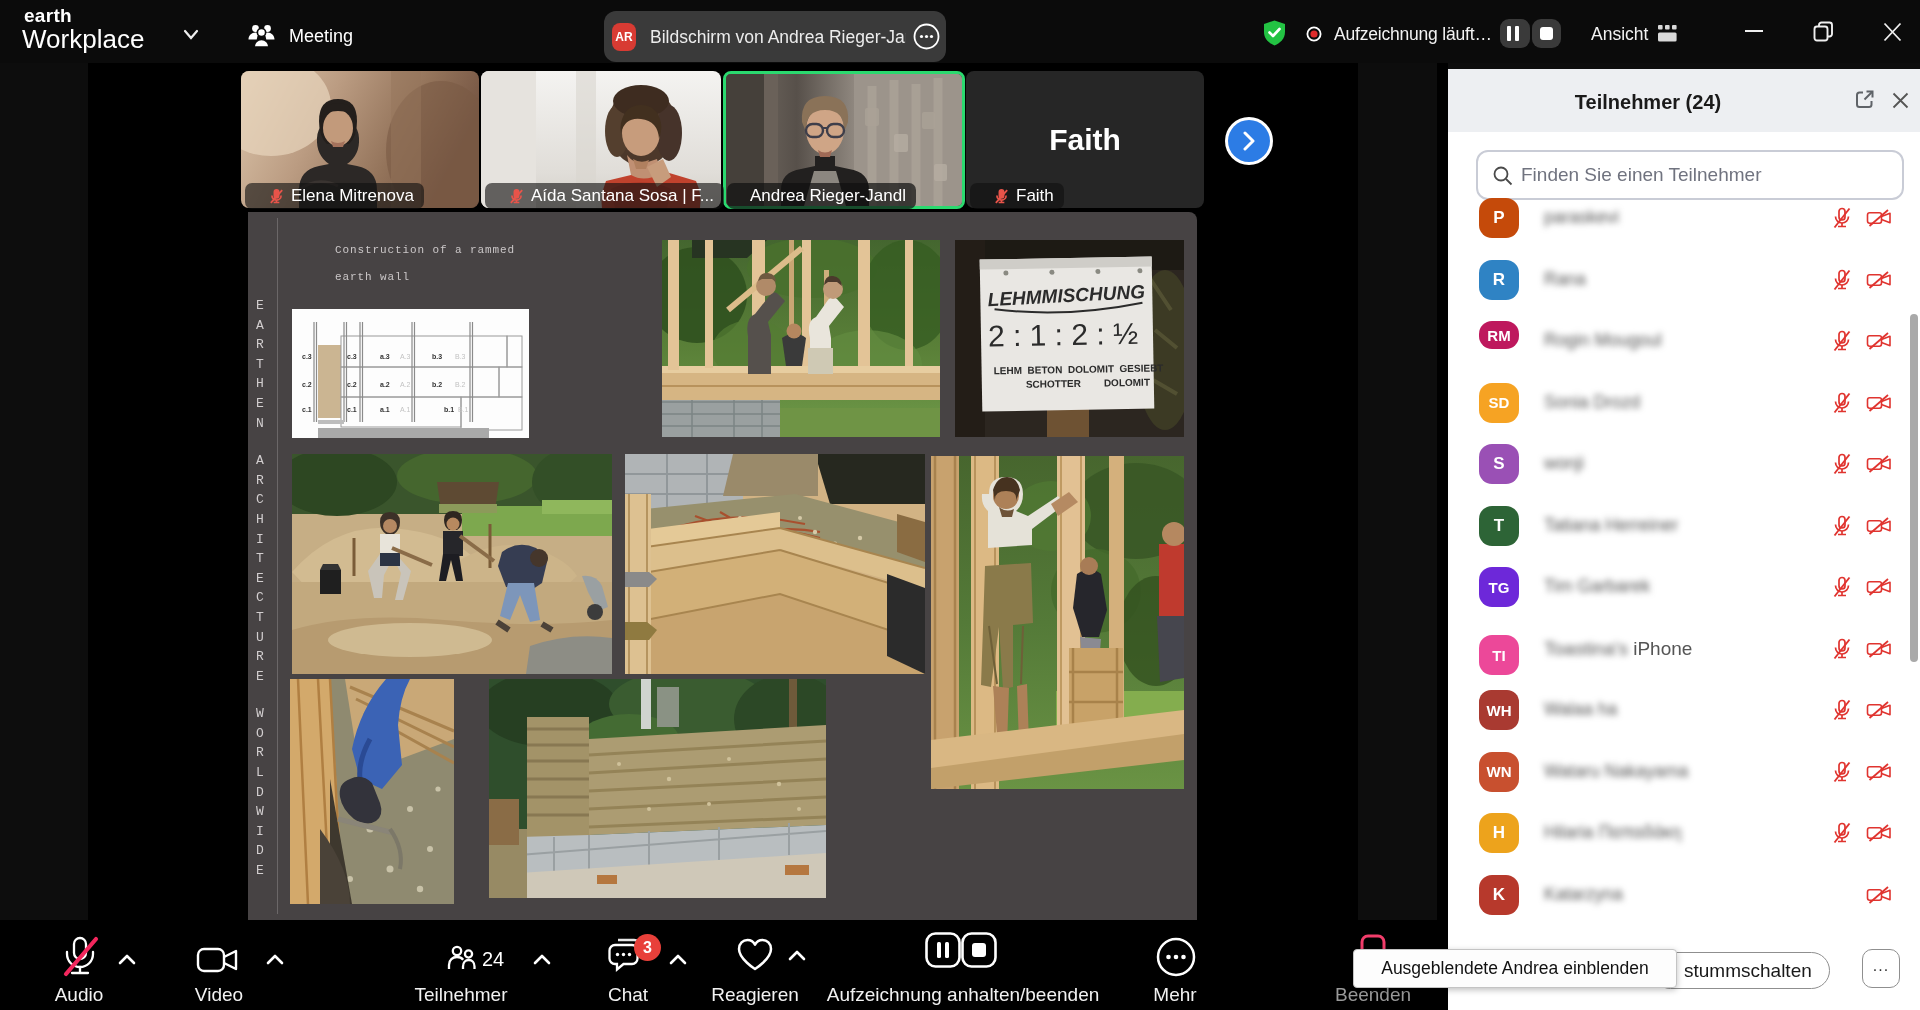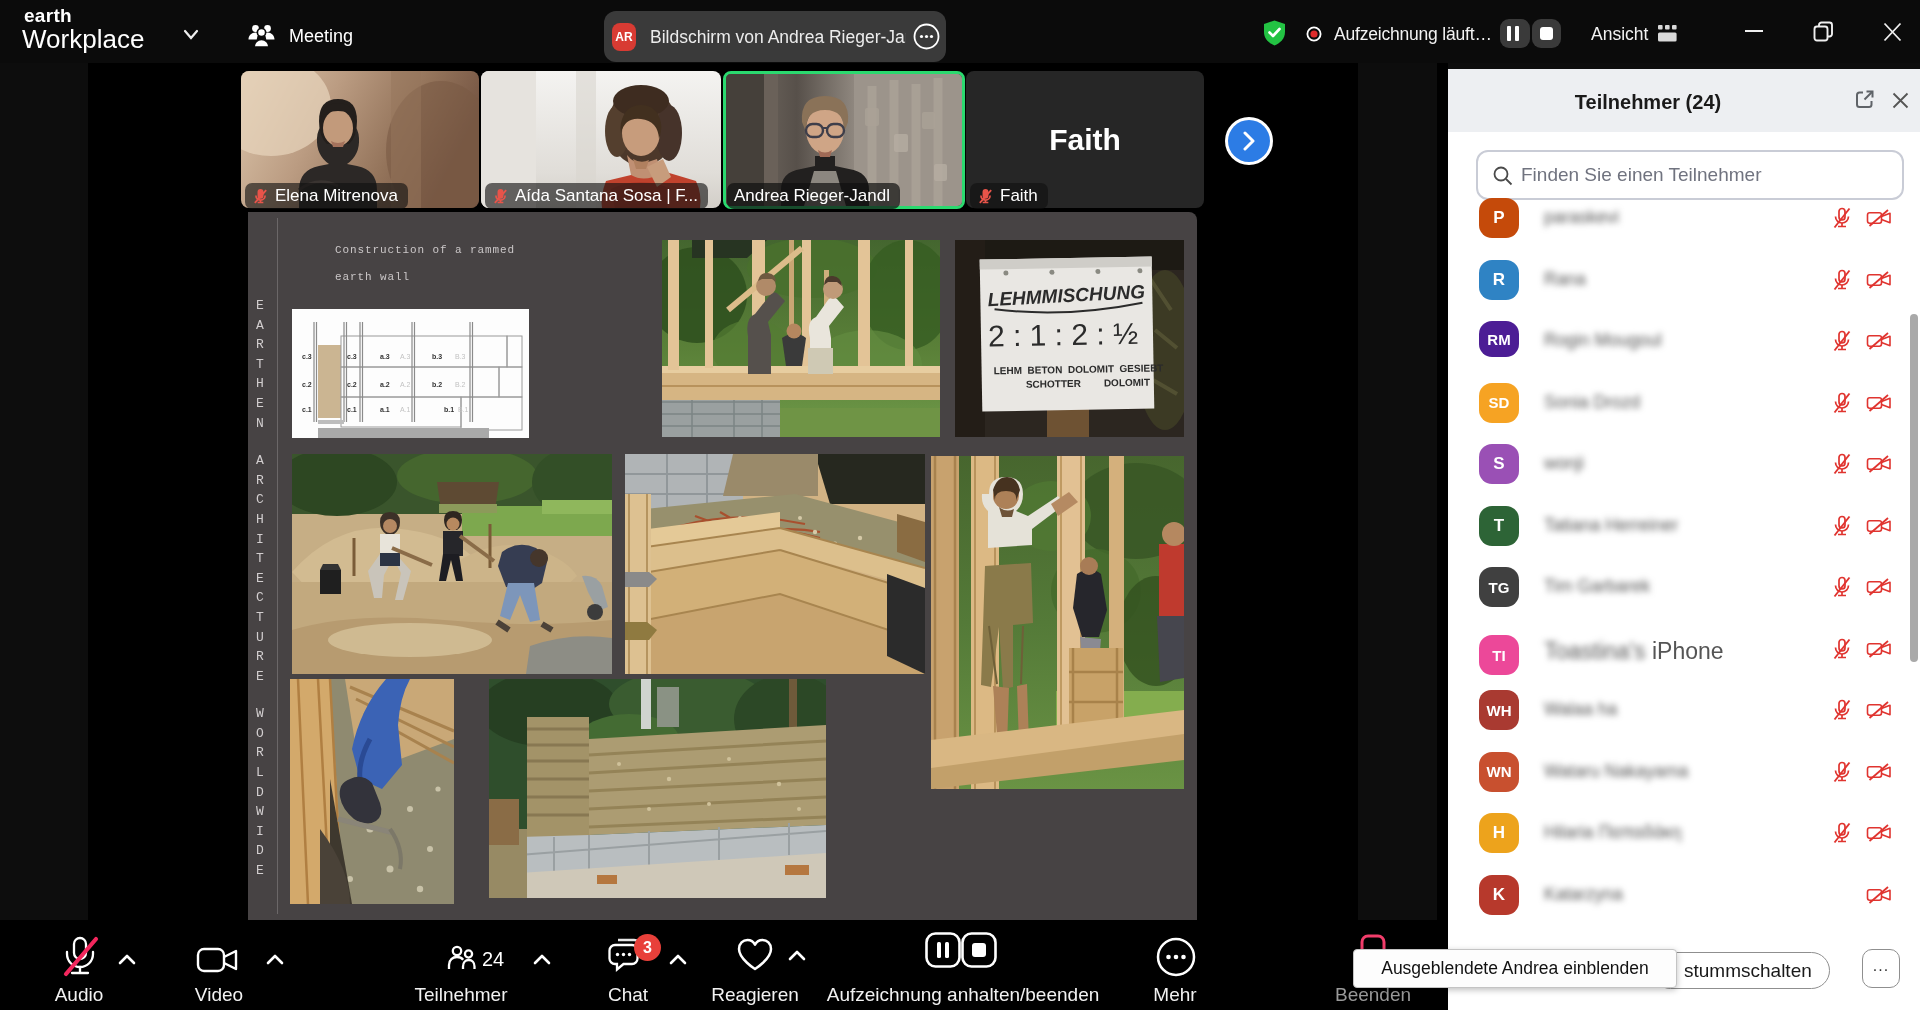--- a/index.html
+++ b/index.html
@@ -1,17 +1,17 @@
 <!DOCTYPE html>
 <html><head><meta charset="utf-8">
 <style>
 *{margin:0;padding:0;box-sizing:border-box}
 html,body{width:1920px;height:1010px;background:#0d0d0d;font-family:"Liberation Sans",sans-serif;overflow:hidden;position:relative}
 .abs{position:absolute}
-.lbl{position:absolute;display:flex;align-items:center;gap:6px;background:rgba(16,16,16,.62);border-radius:7px;padding:0 10px 0 7px;height:26px;color:#fff;font-size:17px}
+.lbl{position:absolute;display:flex;align-items:center;gap:6px;background:rgba(16,16,16,.62);border-radius:7px;padding:0 10px 0 23px;height:26px;color:#fff;font-size:17px}
 </style></head><body>
 
 <div class="abs" style="left:0;top:0;width:1920px;height:63px;background:#0b0b0b"></div>
 <div class="abs" style="left:24px;top:5px;color:#fff;font-size:19px;font-weight:700;letter-spacing:.3px">earth</div>
 <div class="abs" style="left:22px;top:24px;color:#fff;font-size:26px;font-weight:400">Workplace</div>
 <svg class="abs" style="left:183px;top:29px" width="16" height="12" viewBox="0 0 16 12">
     <path d="M2 2l6 7 6-7" stroke="#eee" stroke-width="2.2" fill="none" stroke-linecap="round"></path>
   </svg>
 <svg class="abs" style="left:247px;top:22px" width="29" height="27" viewBox="0 0 29 27" fill="#fff">
     <circle cx="8.5" cy="6.5" r="3.4"></circle>
@@ -556,21 +556,21 @@
       <rect x="9" y="2.5" width="6" height="11.5" rx="3"></rect>
       <path d="M5.5 10.5a6.5 6.5 0 0013 0"></path>
       <path d="M12 17v3.5M8 20.5h8"></path>
       <path d="M19.5 2.5l-15 19" stroke-width="1.9"></path>
     </svg></div>
 <div class="abs" style="left:1866px;top:267.5px"><svg width="26" height="24" viewBox="0 0 26 24" fill="none" stroke="#e0342f" stroke-width="1.6" stroke-linejoin="round">
       <rect x="1.5" y="6.8" width="14" height="10.4" rx="2.2"></rect>
       <path d="M15.5 10.5l8.5-3.2v9.4l-8.5-3.2"></path>
       <path d="M22 4L3.5 20" stroke-width="1.8"></path>
     </svg></div>
-<div class="abs" style="left:1479px;top:321px;width:40px;height:36px;border-radius:13px;background:#4c1d95;color:#fff;font-weight:700;font-size:15px;display:flex;align-items:center;justify-content:center">RM</div>
+<div class="abs" style="left:1479px;top:321px;width:40px;height:28px;border-radius:13px;background:#be185d;color:#fff;font-weight:700;font-size:15px;display:flex;align-items:center;justify-content:center">RM</div>
 <div class="abs" style="left:1544px;top:330px;color:#555;font-size:17.5px;filter:blur(3px)">Rogin Mougoul</div>
 <div class="abs" style="left:1830px;top:329px"><svg width="24" height="24" viewBox="0 0 24 24" fill="none" stroke="#e0342f" stroke-width="1.7">
       <rect x="9" y="2.5" width="6" height="11.5" rx="3"></rect>
       <path d="M5.5 10.5a6.5 6.5 0 0013 0"></path>
       <path d="M12 17v3.5M8 20.5h8"></path>
       <path d="M19.5 2.5l-15 19" stroke-width="1.9"></path>
     </svg></div>
 <div class="abs" style="left:1866px;top:329px"><svg width="26" height="24" viewBox="0 0 26 24" fill="none" stroke="#e0342f" stroke-width="1.6" stroke-linejoin="round">
       <rect x="1.5" y="6.8" width="14" height="10.4" rx="2.2"></rect>
       <path d="M15.5 10.5l8.5-3.2v9.4l-8.5-3.2"></path>
@@ -608,35 +608,35 @@
       <rect x="9" y="2.5" width="6" height="11.5" rx="3"></rect>
       <path d="M5.5 10.5a6.5 6.5 0 0013 0"></path>
       <path d="M12 17v3.5M8 20.5h8"></path>
       <path d="M19.5 2.5l-15 19" stroke-width="1.9"></path>
     </svg></div>
 <div class="abs" style="left:1866px;top:513.5px"><svg width="26" height="24" viewBox="0 0 26 24" fill="none" stroke="#e0342f" stroke-width="1.6" stroke-linejoin="round">
       <rect x="1.5" y="6.8" width="14" height="10.4" rx="2.2"></rect>
       <path d="M15.5 10.5l8.5-3.2v9.4l-8.5-3.2"></path>
       <path d="M22 4L3.5 20" stroke-width="1.8"></path>
     </svg></div>
-<div class="abs" style="left:1479px;top:567px;width:40px;height:40px;border-radius:13px;background:#404040;color:#fff;font-weight:700;font-size:15px;display:flex;align-items:center;justify-content:center">TG</div>
+<div class="abs" style="left:1479px;top:567px;width:40px;height:40px;border-radius:13px;background:#6d28d9;color:#fff;font-weight:700;font-size:15px;display:flex;align-items:center;justify-content:center">TG</div>
 <div class="abs" style="left:1544px;top:576px;color:#555;font-size:17.5px;filter:blur(3px)">Tim Garbarek</div>
 <div class="abs" style="left:1830px;top:575px"><svg width="24" height="24" viewBox="0 0 24 24" fill="none" stroke="#e0342f" stroke-width="1.7">
       <rect x="9" y="2.5" width="6" height="11.5" rx="3"></rect>
       <path d="M5.5 10.5a6.5 6.5 0 0013 0"></path>
       <path d="M12 17v3.5M8 20.5h8"></path>
       <path d="M19.5 2.5l-15 19" stroke-width="1.9"></path>
     </svg></div>
 <div class="abs" style="left:1866px;top:575px"><svg width="26" height="24" viewBox="0 0 26 24" fill="none" stroke="#e0342f" stroke-width="1.6" stroke-linejoin="round">
       <rect x="1.5" y="6.8" width="14" height="10.4" rx="2.2"></rect>
       <path d="M15.5 10.5l8.5-3.2v9.4l-8.5-3.2"></path>
       <path d="M22 4L3.5 20" stroke-width="1.8"></path>
     </svg></div>
 <div class="abs" style="left:1479px;top:635px;width:40px;height:40px;border-radius:13px;background:#ec4899;color:#fff;font-weight:700;font-size:15px;display:flex;align-items:center;justify-content:center">TI</div>
-<div class="abs" style="left:1544px;top:637.5px;color:#555;font-size:23px"><span style="filter:blur(3px)">Toastina's </span><span style="filter:blur(.7px)">iPhone</span></div>
+<div class="abs" style="left:1544px;top:637.5px;color:#555;font-size:19px"><span style="filter:blur(3px)">Toastina's </span><span style="filter:blur(.7px)">iPhone</span></div>
 <div class="abs" style="left:1830px;top:636.5px"><svg width="24" height="24" viewBox="0 0 24 24" fill="none" stroke="#e0342f" stroke-width="1.7">
       <rect x="9" y="2.5" width="6" height="11.5" rx="3"></rect>
       <path d="M5.5 10.5a6.5 6.5 0 0013 0"></path>
       <path d="M12 17v3.5M8 20.5h8"></path>
       <path d="M19.5 2.5l-15 19" stroke-width="1.9"></path>
     </svg></div>
 <div class="abs" style="left:1866px;top:636.5px"><svg width="26" height="24" viewBox="0 0 26 24" fill="none" stroke="#e0342f" stroke-width="1.6" stroke-linejoin="round">
       <rect x="1.5" y="6.8" width="14" height="10.4" rx="2.2"></rect>
       <path d="M15.5 10.5l8.5-3.2v9.4l-8.5-3.2"></path>
       <path d="M22 4L3.5 20" stroke-width="1.8"></path>

